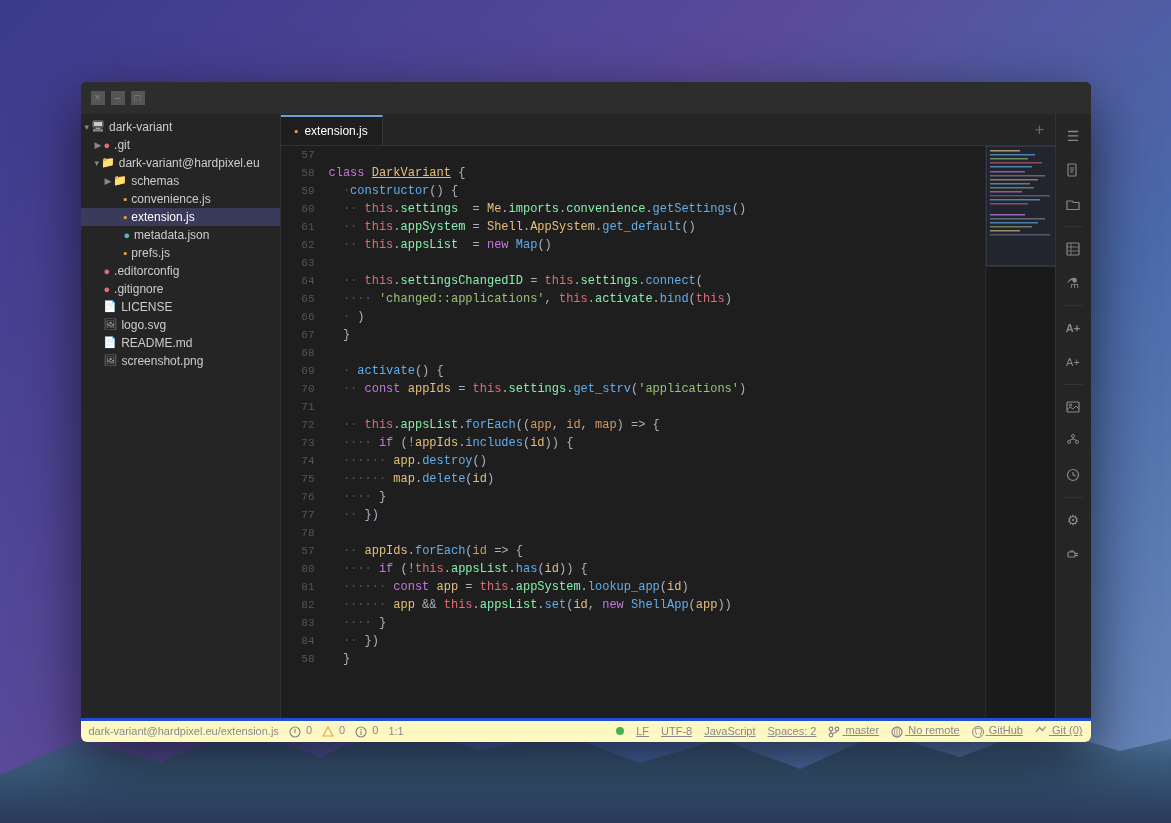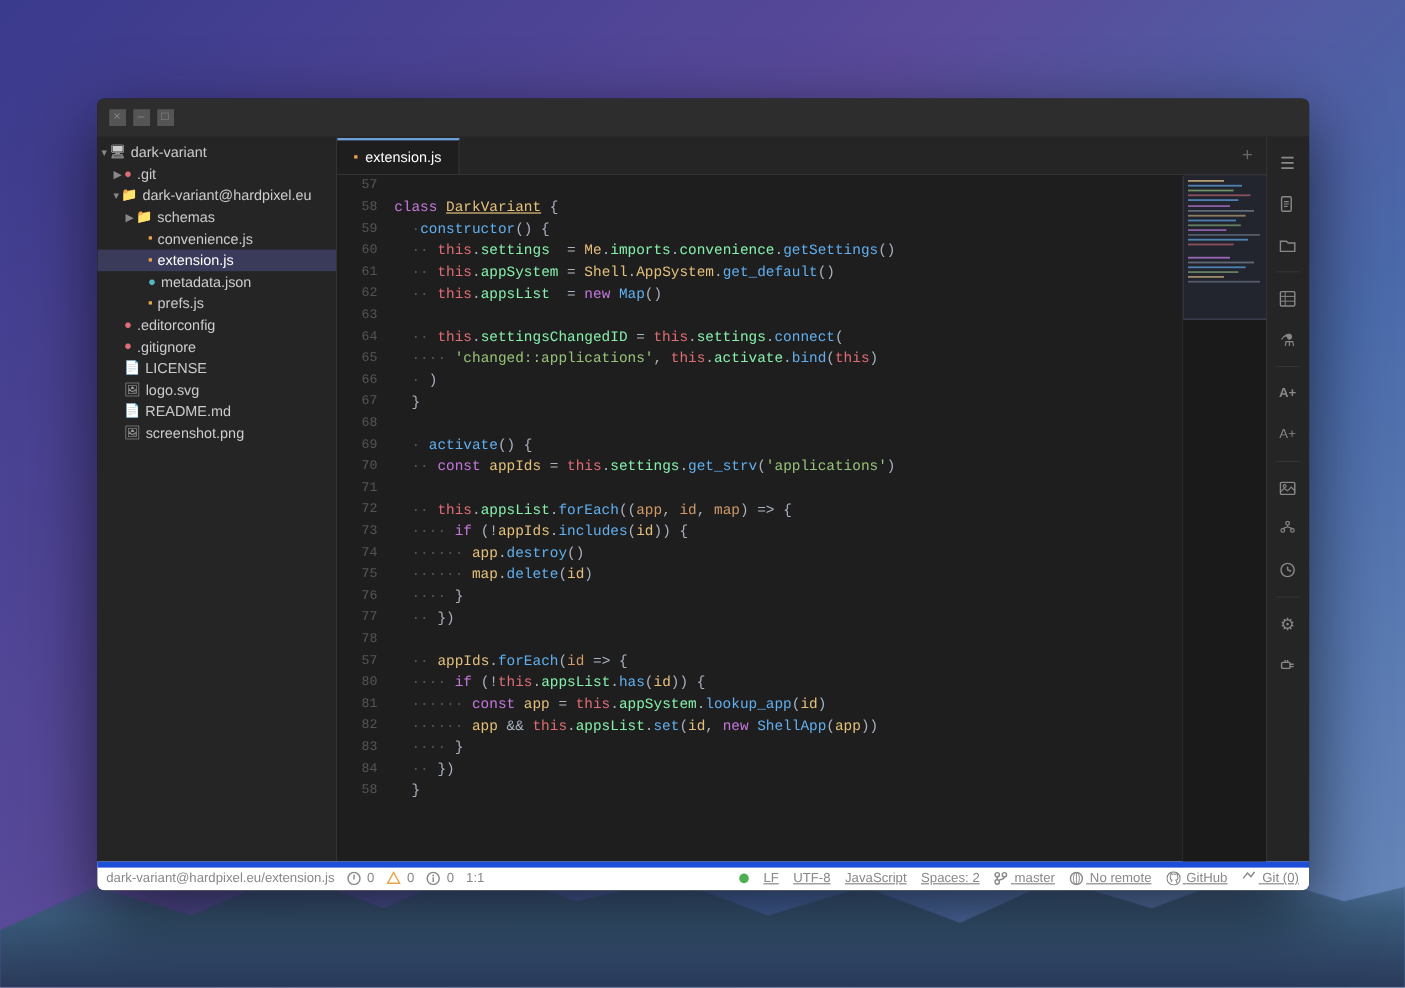--- a/index.html
+++ b/index.html
@@ -108,22 +108,22 @@
       white-space: nowrap;
     }
     .tree-item.active { background: #3a3a5a; color: #fff; }
     .tree-item .indent { display: inline-block; }
     .tree-item .icon { margin-right: 4px; font-size: 11px; }
     .tree-item .label { font-size: 12px; }
     .tree-item .arrow { font-size: 9px; margin-right: 2px; color: #888; }
     
     .statusbar {
       height: 24px;
-      background: #ffffff;
-      border-top: 5px solid #1d4ed8;
+      background: #fef9c3;
+      border-top: 3px solid #1d4ed8;
       display: flex;
       align-items: center;
       padding: 0 8px;
       font-size: 11px;
       color: #888;
       gap: 28px;
       flex-shrink: 0;
     }
     .statusbar .status-left { display: flex; align-items: center; gap: 10px; }
     .statusbar .status-right { margin-left: auto; display: flex; align-items: center; gap: 12px; text-decoration: underline; }

